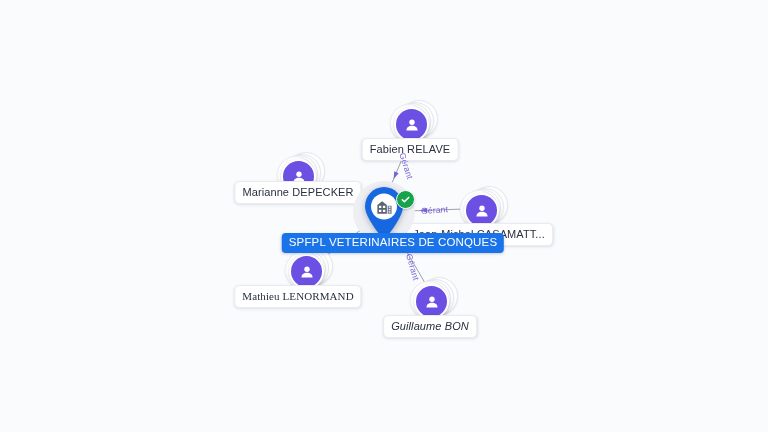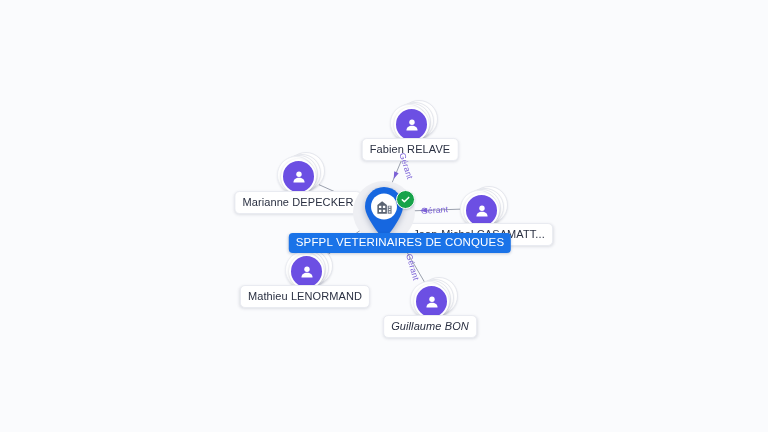--- a/index.html
+++ b/index.html
@@ -147,21 +147,21 @@
           <i class="s1"></i>
           <i class="s0"></i>
         </div>
         <div class="avatar">
           <svg viewBox="0 0 24 24" xmlns="http://www.w3.org/2000/svg">
             <circle cx="12" cy="8.4" r="3.6" fill="#ffffff"></circle>
             <path fill="#ffffff" d="M4.6 19.2c0-4 3.3-6.2 7.4-6.2s7.4 2.2 7.4 6.2z"></path>
           </svg>
         </div>
       </div>
-      <div class="plabel" style="left: 298px; top: 191px;">Marianne DEPECKER</div>
+      <div class="plabel" style="left: 298px; top: 181px;">Marianne DEPECKER</div>
       <div class="person" style="left: 480px; top: 209px;">
         <div class="stack">
           <i class="s3"></i>
           <i class="s2"></i>
           <i class="s1"></i>
           <i class="s0"></i>
         </div>
         <div class="avatar">
           <svg viewBox="0 0 24 24" xmlns="http://www.w3.org/2000/svg">
             <circle cx="12" cy="8.4" r="3.6" fill="#ffffff"></circle>
@@ -177,21 +177,21 @@
           <i class="s1"></i>
           <i class="s0"></i>
         </div>
         <div class="avatar">
           <svg viewBox="0 0 24 24" xmlns="http://www.w3.org/2000/svg">
             <circle cx="12" cy="8.4" r="3.6" fill="#ffffff"></circle>
             <path fill="#ffffff" d="M4.6 19.2c0-4 3.3-6.2 7.4-6.2s7.4 2.2 7.4 6.2z"></path>
           </svg>
         </div>
       </div>
-      <div class="plabel" style="left: 305px; top: 285px;">Mathieu LENORMAND</div>
+      <div class="plabel" style="left: 298px; top: 285px; font-family: Liberation Serif, serif;">Mathieu LENORMAND</div>
       <div class="person" style="left: 430px; top: 300px;">
         <div class="stack">
           <i class="s3"></i>
           <i class="s2"></i>
           <i class="s1"></i>
           <i class="s0"></i>
         </div>
         <div class="avatar">
           <svg viewBox="0 0 24 24" xmlns="http://www.w3.org/2000/svg">
             <circle cx="12" cy="8.4" r="3.6" fill="#ffffff"></circle>
@@ -219,16 +219,16 @@
           <path fill="#5b6472" d="M3 21V10l6-4.5L15 10v11H3zm2-2h3v-3H5v3zm5 0h3v-3h-3v3zM5 14h3v-3H5v3zm5 0h3v-3h-3v3z"></path>
           <path fill="#78818f" d="M16 21V11h5v10h-5zm1.5-1.5h2V18h-2v1.5zm0-3h2V15h-2v1.5zm0-3h2V12h-2v1.5z"></path>
         </svg>
       </span>
     </div>
     <div class="check">
       <svg viewBox="0 0 24 24" xmlns="http://www.w3.org/2000/svg">
         <path fill="none" stroke="#ffffff" stroke-width="3.4" stroke-linecap="round" stroke-linejoin="round" d="M5 12.5l4.5 4.5L19 7.5"></path>
       </svg>
     </div>
-    <div class="clabel" id="company-label" style="left: 16px; top: 21px;">SPFPL VETERINAIRES DE CONQUES</div>
+    <div class="clabel" id="company-label" style="left: 9px; top: 21px;">SPFPL VETERINAIRES DE CONQUES</div>
   </div>
 
 </div>
 
 </body></html>

